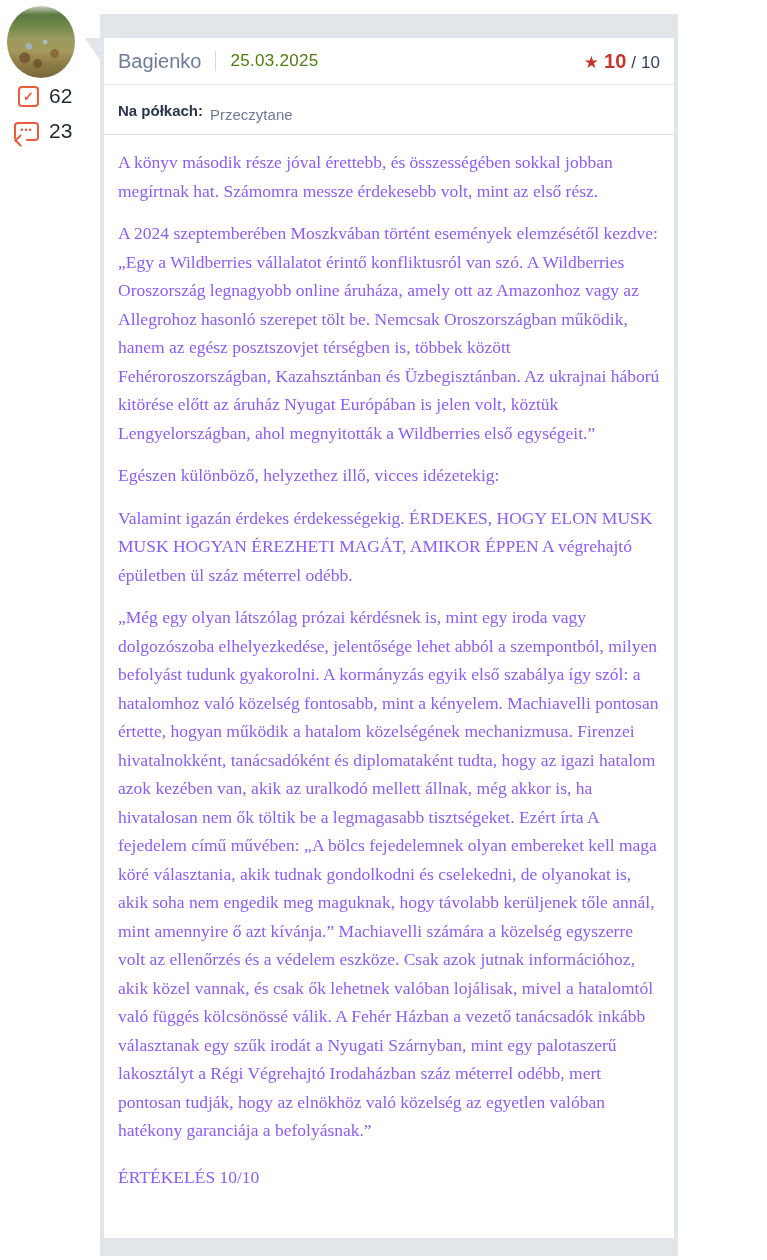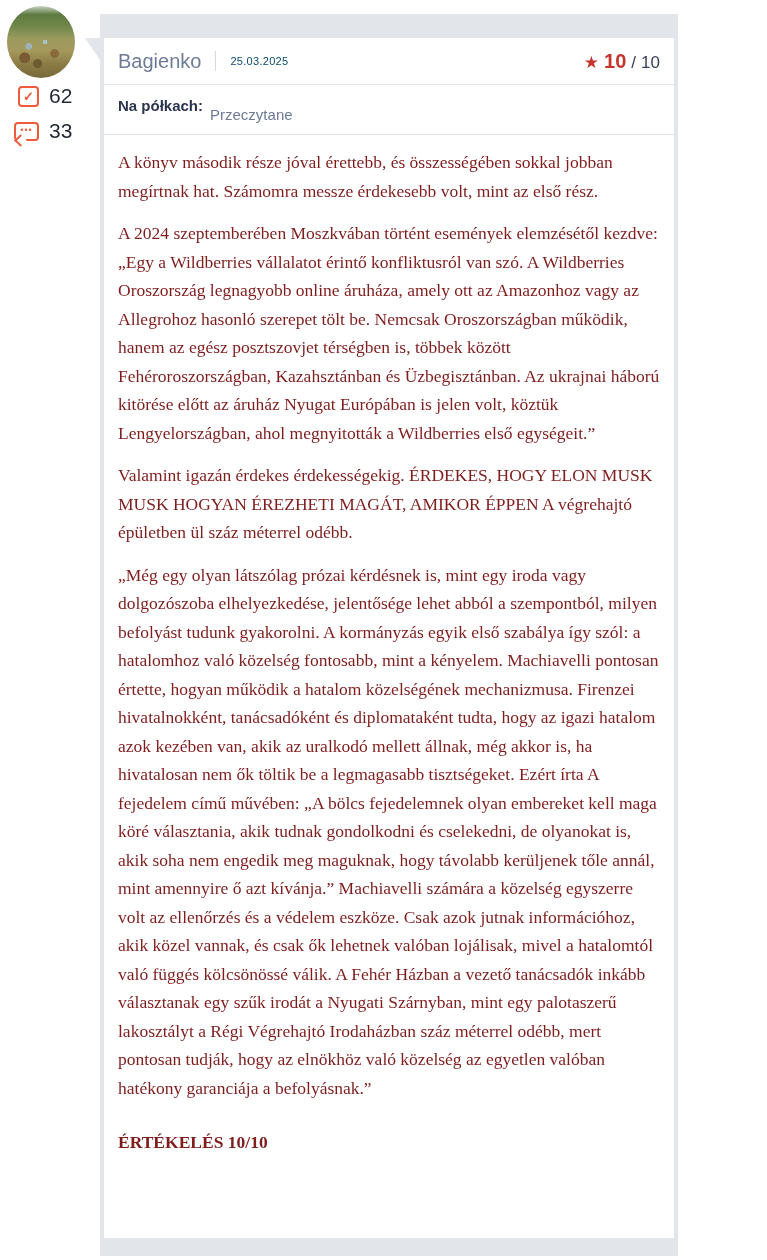--- a/index.html
+++ b/index.html
@@ -39,52 +39,52 @@
   .card { position:absolute; left:100px; top:14px; width:578px; height:1242px;
           background:#e2e5e9; }
   .card-tail { position:absolute; left:85px; top:38px; width:19px; height:28px;
     background:#e2e5e9; clip-path:polygon(0 0, 100% 0, 100% 100%); }
   .card-inner { position:absolute; left:4px; right:4px; top:24px; bottom:18px;
     background:#ffffff; display:flex; flex-direction:column; overflow:hidden; }
 
   .header { display:flex; align-items:center; padding:0 14px; height:46px; flex:none; }
   .username { font-size:20px; color:#6d7b96; }
   .hsep { width:1px; height:20px; background:#d5dade; margin:0 14px; }
-  .date { font-size:11px; color:#0c4a6e; letter-spacing:.3px; }
+  .date { font-size:17px; color:#4d7c0f; letter-spacing:.3px; }
   .rating { margin-left:auto; display:flex; align-items:baseline; gap:5px; }
   .star { color:#c6342c; font-size:17px; }
   .score { color:#c6342c; font-size:20px; font-weight:bold; }
   .score-max { color:#39415c; font-size:17px; }
 
   .divider { height:1px; background:#dfe3e8; flex:none; }
 
-  .shelf { display:flex; gap:7px; padding:12px 14px 11px; flex:none; }
+  .shelf { display:flex; align-items:center; gap:7px; padding:12px 14px 11px; flex:none; }
   .shelf-label { font-size:15px; font-weight:600; color:#2b3550; }
   .shelf-link  { font-size:15px; color:#6d7b96;margin-top:9px; }
 
   .body { padding:13px 10px 0 14px; font-family:"Liberation Serif", serif;
-    font-size:17.5px; line-height:28.5px; color:#7f1d1d; flex:none; }
+    font-size:17.5px; line-height:28.5px; color:#8b5cf6; flex:none; }
   .body p { margin:0 0 14px; }
-  .rating-line { margin-top:26px;font-weight:bold; }
+  .rating-line { margin-top:18px; }
 </style>
 </head>
 <body>
 
 <div class="avatar"></div>
 
 <div class="stat-row reviews">
   <span class="check-badge">✓</span>
   <span class="stat-num">62</span>
 </div>
 
 <div class="stat-row comments">
   <span class="bubble-badge">
     <span class="bdots">•••</span>
   </span>
-  <span class="stat-num">33</span>
+  <span class="stat-num">23</span>
 </div>
 
 <div class="card-tail"></div>
 <div class="card">
   <div class="card-inner">
 
     <div class="header">
       <span class="username">Bagienko</span>
       <span class="hsep"></span>
       <span class="date">25.03.2025</span>
@@ -101,20 +101,21 @@
     <div class="shelf">
       <span class="shelf-label">Na półkach:</span>
       <span class="shelf-link">Przeczytane</span>
     </div>
 
     <div class="divider"></div>
 
     <div class="body">
       <p>A könyv második része jóval érettebb, és összességében sokkal jobban megírtnak hat. Számomra messze érdekesebb volt, mint az első rész.</p>
       <p>A 2024 szeptemberében Moszkvában történt események elemzésétől kezdve: „Egy a Wildberries vállalatot érintő konfliktusról van szó. A Wildberries Oroszország legnagyobb online áruháza, amely ott az Amazonhoz vagy az Allegrohoz hasonló szerepet tölt be. Nemcsak Oroszországban működik, hanem az egész posztszovjet térségben is, többek között Fehéroroszországban, Kazahsztánban és Üzbegisztánban. Az ukrajnai háború kitörése előtt az áruház Nyugat Európában is jelen volt, köztük Lengyelországban, ahol megnyitották a Wildberries első egységeit.”</p>
+      <p>Egészen különböző, helyzethez illő, vicces idézetekig:</p>
       <p>Valamint igazán érdekes érdekességekig. ÉRDEKES, HOGY ELON MUSK MUSK HOGYAN ÉREZHETI MAGÁT, AMIKOR ÉPPEN A végrehajtó épületben ül száz méterrel odébb.</p>
       <p>„Még egy olyan látszólag prózai kérdésnek is, mint egy iroda vagy dolgozószoba elhelyezkedése, jelentősége lehet abból a szempontból, milyen befolyást tudunk gyakorolni. A kormányzás egyik első szabálya így szól: a hatalomhoz való közelség fontosabb, mint a kényelem. Machiavelli pontosan értette, hogyan működik a hatalom közelségének mechanizmusa. Firenzei hivatalnokként, tanácsadóként és diplomataként tudta, hogy az igazi hatalom azok kezében van, akik az uralkodó mellett állnak, még akkor is, ha hivatalosan nem ők töltik be a legmagasabb tisztségeket. Ezért írta A fejedelem című művében: „A bölcs fejedelemnek olyan embereket kell maga köré választania, akik tudnak gondolkodni és cselekedni, de olyanokat is, akik soha nem engedik meg maguknak, hogy távolabb kerüljenek tőle annál, mint amennyire ő azt kívánja.” Machiavelli számára a közelség egyszerre volt az ellenőrzés és a védelem eszköze. Csak azok jutnak információhoz, akik közel vannak, és csak ők lehetnek valóban lojálisak, mivel a hatalomtól való függés kölcsönössé válik. A Fehér Házban a vezető tanácsadók inkább választanak egy szűk irodát a Nyugati Szárnyban, mint egy palotaszerű lakosztályt a Régi Végrehajtó Irodaházban száz méterrel odébb, mert pontosan tudják, hogy az elnökhöz való közelség az egyetlen valóban hatékony garanciája a befolyásnak.”</p>
       <div class="rating-line">ÉRTÉKELÉS 10/10</div>
 
     </div>
 
   </div>
 </div>
 
 </body></html>

